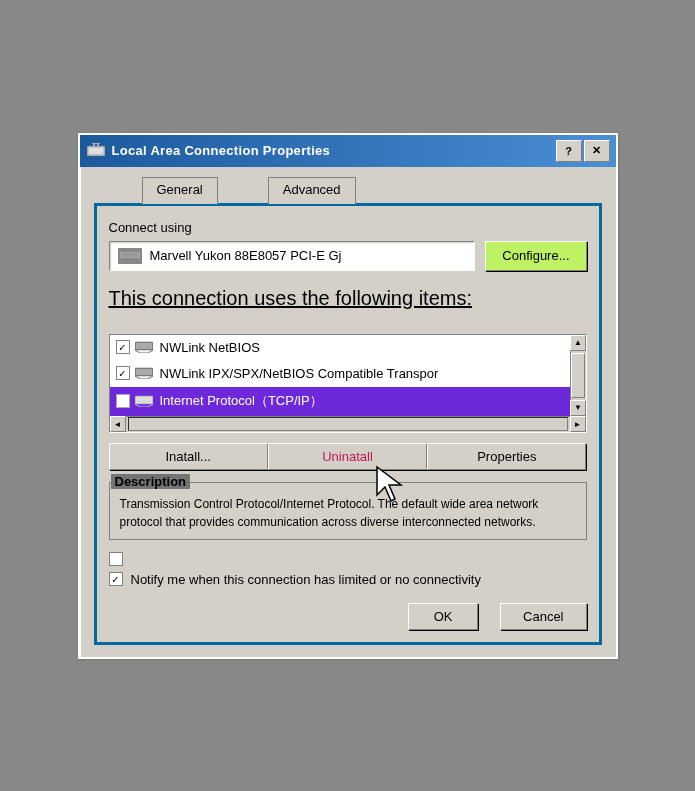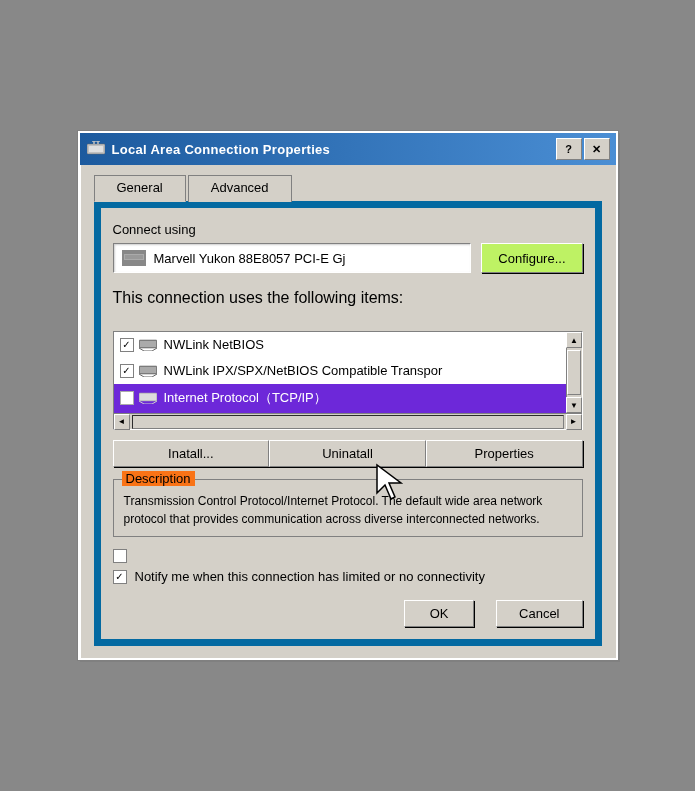--- a/index.html
+++ b/index.html
@@ -65,39 +65,40 @@
     .dialog-body {
       padding: 10px 14px 12px;
     }
     .tabs {
       display: flex;
       margin-bottom: -1px;
       position: relative;
       z-index: 1;
     }
     .tab {
-      padding: 4px 22px 5px;
+      padding: 4px 14px 5px;
       background: #d4d0c8;
       border: 1px solid #808080;
       border-bottom: none;
       cursor: pointer;
       font-size: 13px;
       margin-right: 2px;
       position: relative;
+      margin-left: 48px;
     }
     .tab.active {
       background: #d4d0c8;
       border-color: #808080;
       border-bottom: 1px solid #d4d0c8;
       font-weight: normal;
       z-index: 2;
       padding-bottom: 6px;
     }
     .tab-content {
-      border: 7px solid #0369a1;
+      border: 3px solid #0369a1;
       background: #d4d0c8;
       padding: 14px 12px 12px;
     }
     .section-label {
       font-size: 13px;
       margin-bottom: 6px;
       color: #000;
     }
     .adapter-row {
       display: flex;
@@ -135,24 +136,25 @@
       background: #bef264;
       border: 1px solid;
       border-color: #fff #808080 #808080 #fff;
       cursor: pointer;
       font-size: 13px;
       min-width: 90px;
       height: 30px;
       box-shadow: 1px 1px 0 #000;
     }
     .connection-uses-label {
-      font-size: 16px;
+      font-size: 20px;
       font-weight: normal;
       margin-bottom: 24px;
       color: #000;
+      text-decoration: underline;
     }
     .items-list-container {
       border: 1px solid;
       border-color: #808080 #fff #fff #808080;
       background: #fff;
       box-shadow: inset 1px 1px 2px rgba(0,0,0,0.15);
       position: relative;
       margin-bottom: 10px;
     }
     .list-item {
@@ -271,38 +273,38 @@
       padding: 5px 10px;
       background: #d4d0c8;
       border: 1px solid;
       border-color: #fff #808080 #808080 #fff;
       cursor: pointer;
       font-size: 13px;
       text-align: center;
       box-shadow: 1px 1px 0 #000;
     }
     .action-btn.disabled {
-      color: #000000;
+      color: #be185d;
       cursor: default;
     }
     .description-box {
       border: 1px solid #808080;
       padding: 8px 10px;
       margin-bottom: 12px;
       background: #d4d0c8;
       position: relative;
     }
     .description-legend {
       position: absolute;
       top: -9px;
-      left: 8px;
-      background: #f97316;
+      left: 1px;
+      background: #737373;
       padding: 0 4px;
       font-size: 13px;
-      font-weight: normal;
+      font-weight: bold;
     }
     .description-text {
       font-size: 12px;
       line-height: 1.5;
       color: #000;
       padding-top: 4px;
     }
     .checkboxes-section {
       margin-bottom: 16px;
     }

